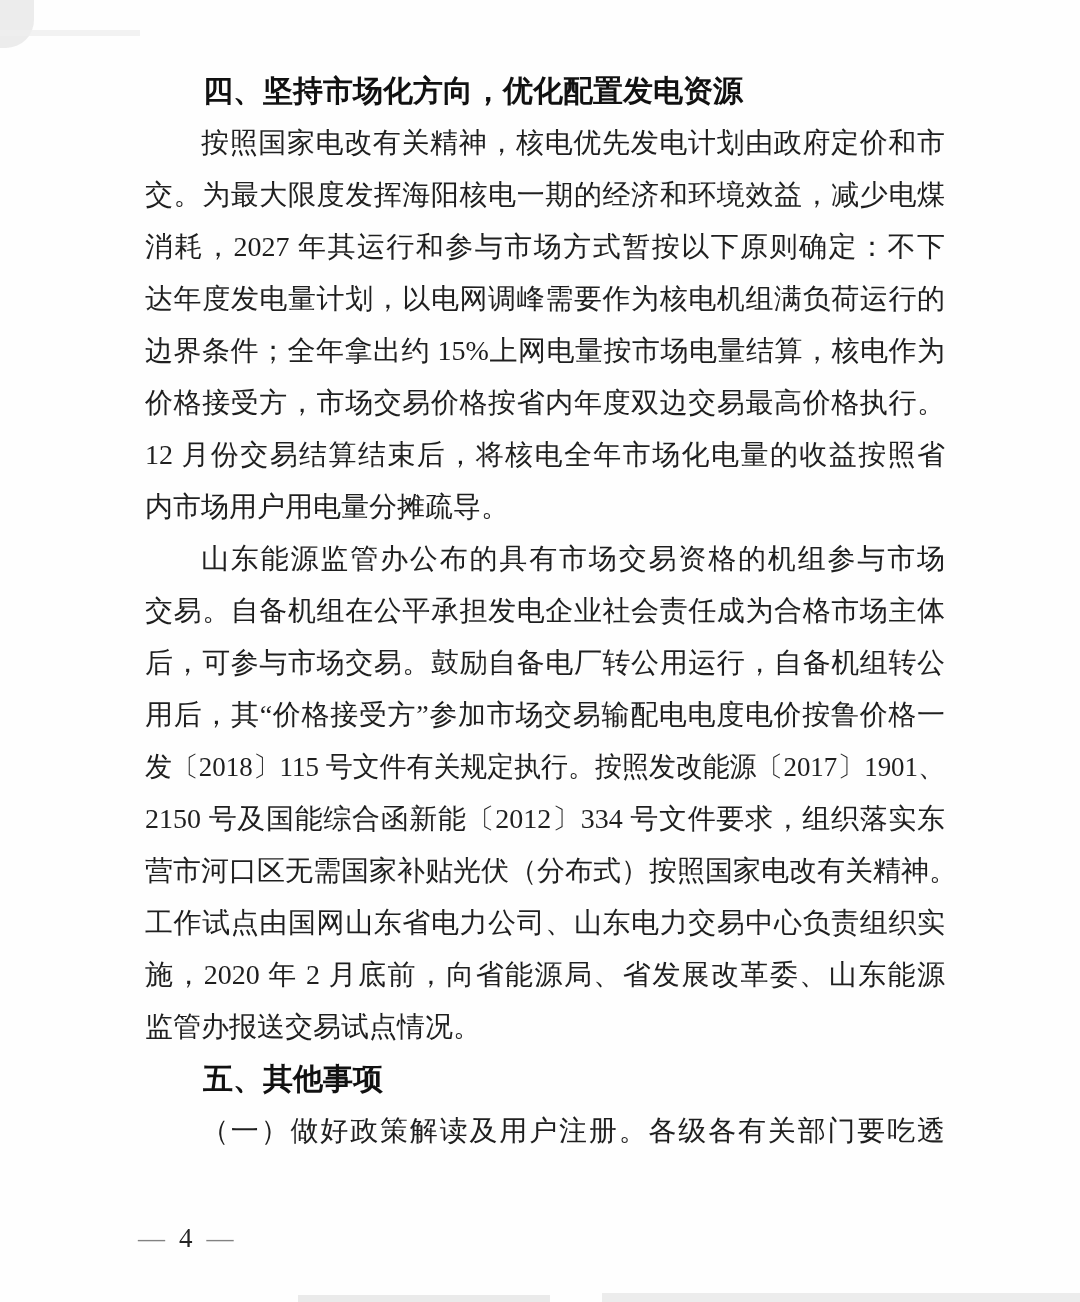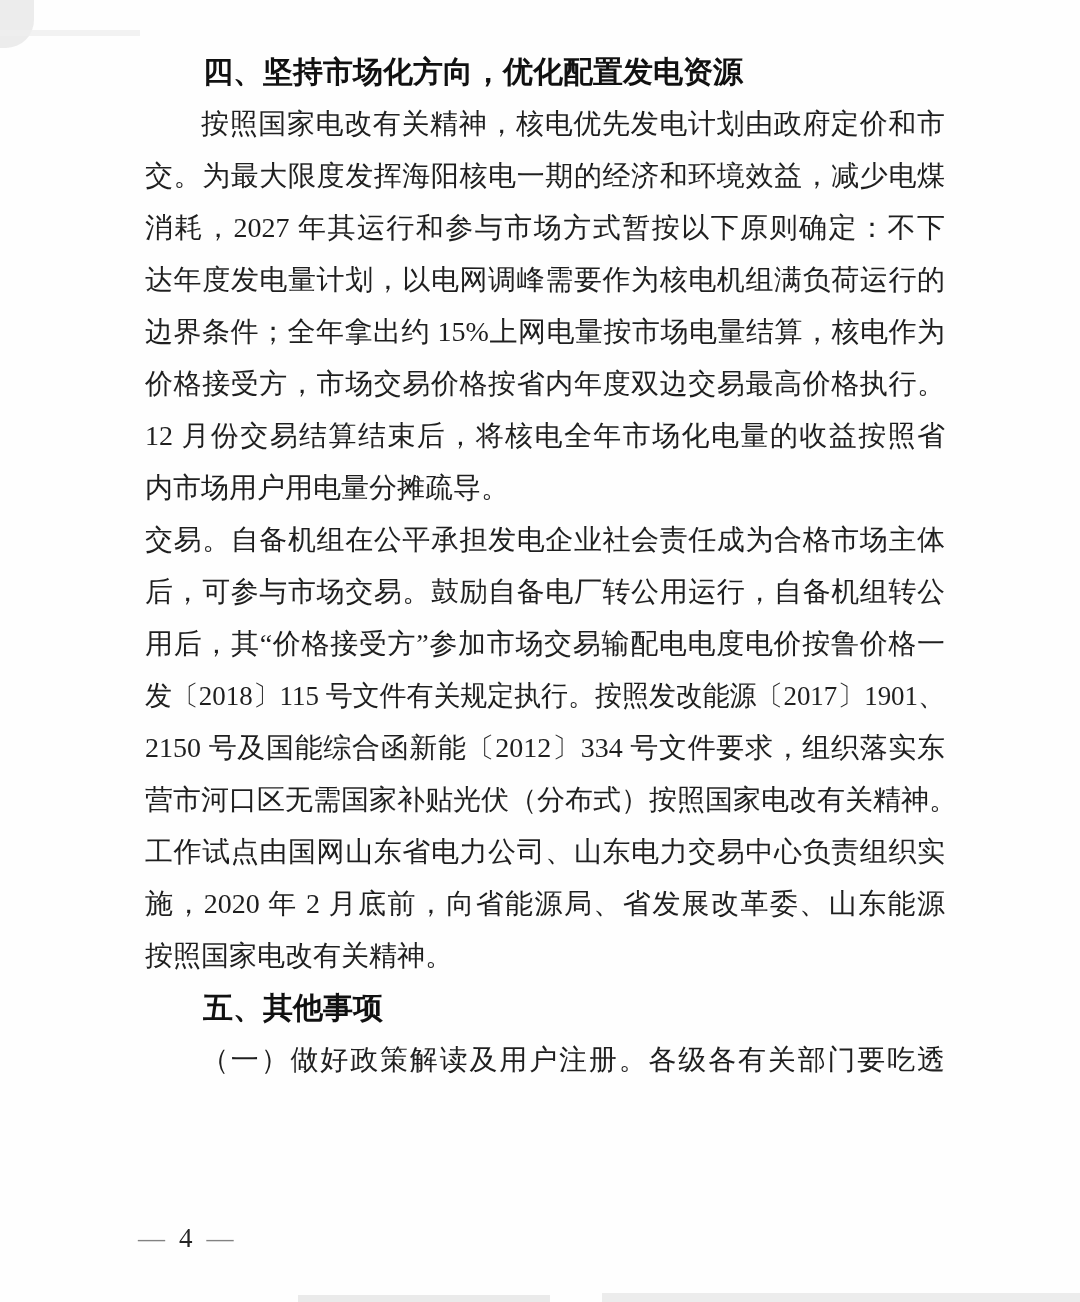--- a/index.html
+++ b/index.html
@@ -12,21 +12,21 @@
     width: 1080px;
     height: 1302px;
     background: #fefefe;
     overflow: hidden;
     font-family: "Liberation Serif", "DejaVu Serif", serif;
     color: #1f1f1f;
   }
   .content {
     position: absolute;
     left: 145px;
-    top: 46px;
+    top: 65px;
     width: 800px;
   }
   .line {
     height: 52px;
     line-height: 52px;
     font-size: 28px;
     white-space: nowrap;
     text-align: justify;
     text-align-last: justify;
     text-justify: inter-character;
@@ -116,29 +116,30 @@
 
     <div class="line indent">按照国家电改有关精神，核电优先发电计划由政府定价和市</div>
     <div class="line">交。为最大限度发挥海阳核电一期的经济和环境效益，减少电煤</div>
     <div class="line">消耗，2027 年其运行和参与市场方式暂按以下原则确定：不下</div>
     <div class="line">达年度发电量计划，以电网调峰需要作为核电机组满负荷运行的</div>
     <div class="line">边界条件；全年拿出约 15%上网电量按市场电量结算，核电作为</div>
     <div class="line">价格接受方，市场交易价格按省内年度双边交易最高价格执行。</div>
     <div class="line">12 月份交易结算结束后，将核电全年市场化电量的收益按照省</div>
     <div class="line plain">内市场用户用电量分摊疏导。</div>
 
+    <div class="line indent">山东能源监管办公布的具有市场交易资格的机组参与市场</div>
     <div class="line">交易。自备机组在公平承担发电企业社会责任成为合格市场主体</div>
     <div class="line">后，可参与市场交易。鼓励自备电厂转公用运行，自备机组转公</div>
     <div class="line">用后，其“价格接受方”参加市场交易输配电电度电价按鲁价格一</div>
     <div class="line" style="transform-origin: left center; transform: scaleX(0.961538);">发〔2018〕115 号文件有关规定执行。按照发改能源〔2017〕1901、</div>
     <div class="line">2150 号及国能综合函新能〔2012〕334 号文件要求，组织落实东</div>
     <div class="line">营市河口区无需国家补贴光伏（分布式）按照国家电改有关精神。</div>
     <div class="line">工作试点由国网山东省电力公司、山东电力交易中心负责组织实</div>
     <div class="line">施，2020 年 2 月底前，向省能源局、省发展改革委、山东能源</div>
-    <div class="line plain">按照国家电改有关精神。</div>
+    <div class="line plain">监管办报送交易试点情况。</div>
 
     <div class="heading">五、其他事项</div>
 
     <div class="line indent">（一）做好政策解读及用户注册。各级各有关部门要吃透</div>
   </div>
 
   <div class="page-number">
     <span class="dash">—</span><span class="num">4</span><span class="dash">—</span>
   </div>
 

